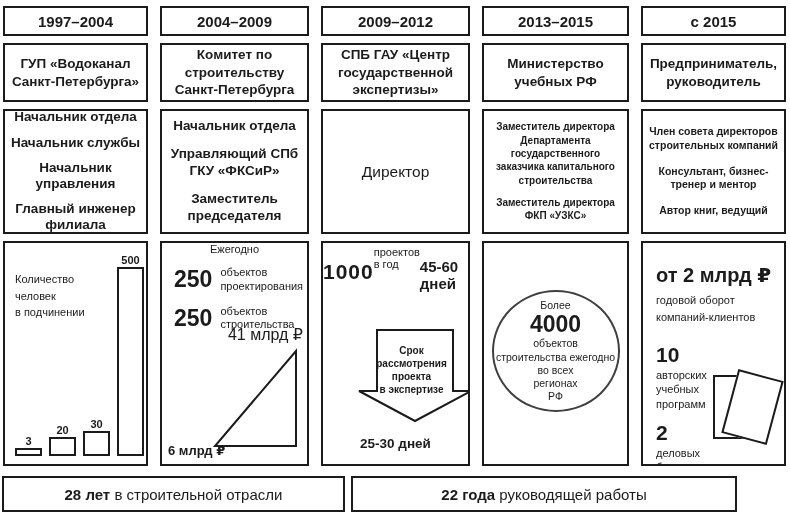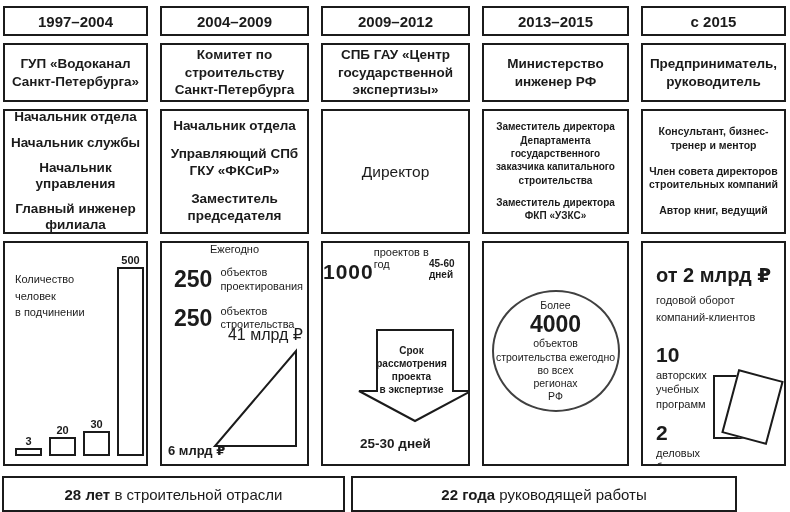--- a/index.html
+++ b/index.html
@@ -36,21 +36,21 @@
   .stat-item{display:flex;align-items:center;gap:8px;margin:11px 0 0 12px;position:relative;z-index:2;}
   .stat-item .num{font-size:23px;font-weight:bold;line-height:1;}
   .stat-item .lbl{font-size:11px;line-height:1.25;}
   .s2-svg{position:absolute;left:0;top:0;z-index:1;}
   .s2-to{position:absolute;top:82px;right:4px;font-weight:normal;font-size:16px;z-index:2;}
   .s2-from{position:absolute;bottom:6px;left:6px;font-weight:bold;font-size:13px;z-index:2;}
   
   .s3{display:flex;flex-direction:row;align-items:flex-start;}
   .s3-big{font-size:21px;font-weight:bold;margin-top:17px;letter-spacing:1px;}
   .s3-sub{font-size:11px;margin-top:3px;}
-  .s3-before{font-size:10px;font-weight:bold;margin-top:15px;}
+  .s3-before{font-size:15px;font-weight:bold;margin-top:15px;}
   .s3-arrow{position:absolute;left:16px;top:86px;width:100%;height:94px;}
   .s3-arrow-label{position:absolute;top:15px;left:0;right:0;text-align:center;
                   font-size:10px;font-weight:bold;line-height:1.3;}
   .s3-after{position:absolute;bottom:13px;width:100%;text-align:center;font-weight:bold;font-size:13.5px;}
   
   .s4{display:flex;justify-content:center;}
   .circle{margin-top:47px;width:128px;height:122px;border:2px solid #404040;border-radius:50%;
           display:flex;flex-direction:column;align-items:center;justify-content:center;
           text-align:center;box-sizing:border-box;}
   .s4-more{font-size:10.5px;}
@@ -100,21 +100,21 @@
     <div class="box org">
         <span>ГУП «Водоканал Санкт-Петербурга»</span>
       </div>
     <div class="box org">
         <span>Комитет по строительству Санкт-Петербурга</span>
       </div>
     <div class="box org">
         <span>СПБ ГАУ «Центр государственной экспертизы»</span>
       </div>
     <div class="box org">
-        <span>Министерство инженер РФ</span>
+        <span>Министерство учебных РФ</span>
       </div>
     <div class="box org">
         <span>Предприниматель, руководитель</span>
       </div>
 
     <div class="box pos p1">
       <div class="pos-item">Начальник отдела</div>
       <div class="pos-item">Начальник службы</div>
       <div class="pos-item">Начальник управления</div>
       <div class="pos-item">Главный инженер филиала</div>
@@ -125,22 +125,22 @@
       <div class="pos-item">Заместитель председателя</div>
     </div>
     <div class="box pos p3">
       <div class="pos-item">Директор</div>
     </div>
     <div class="box pos p4">
       <div class="pos-item">Заместитель директора Департамента государственного заказчика капитального строительства</div>
       <div class="pos-item">Заместитель директора ФКП «УЗКС»</div>
     </div>
     <div class="box pos p5">
+      <div class="pos-item">Член совета директоров строительных компаний</div>
       <div class="pos-item">Консультант, бизнес-тренер и ментор</div>
-      <div class="pos-item">Член совета директоров строительных компаний</div>
       <div class="pos-item">Автор книг, ведущий</div>
     </div>
 
     <div class="box stat">
       <div class="s1-label pre">Количество
 человек
 в подчинении</div>
       <div class="bars">
           <div class="bar-wrap">
             <div class="bar-label">3</div>

